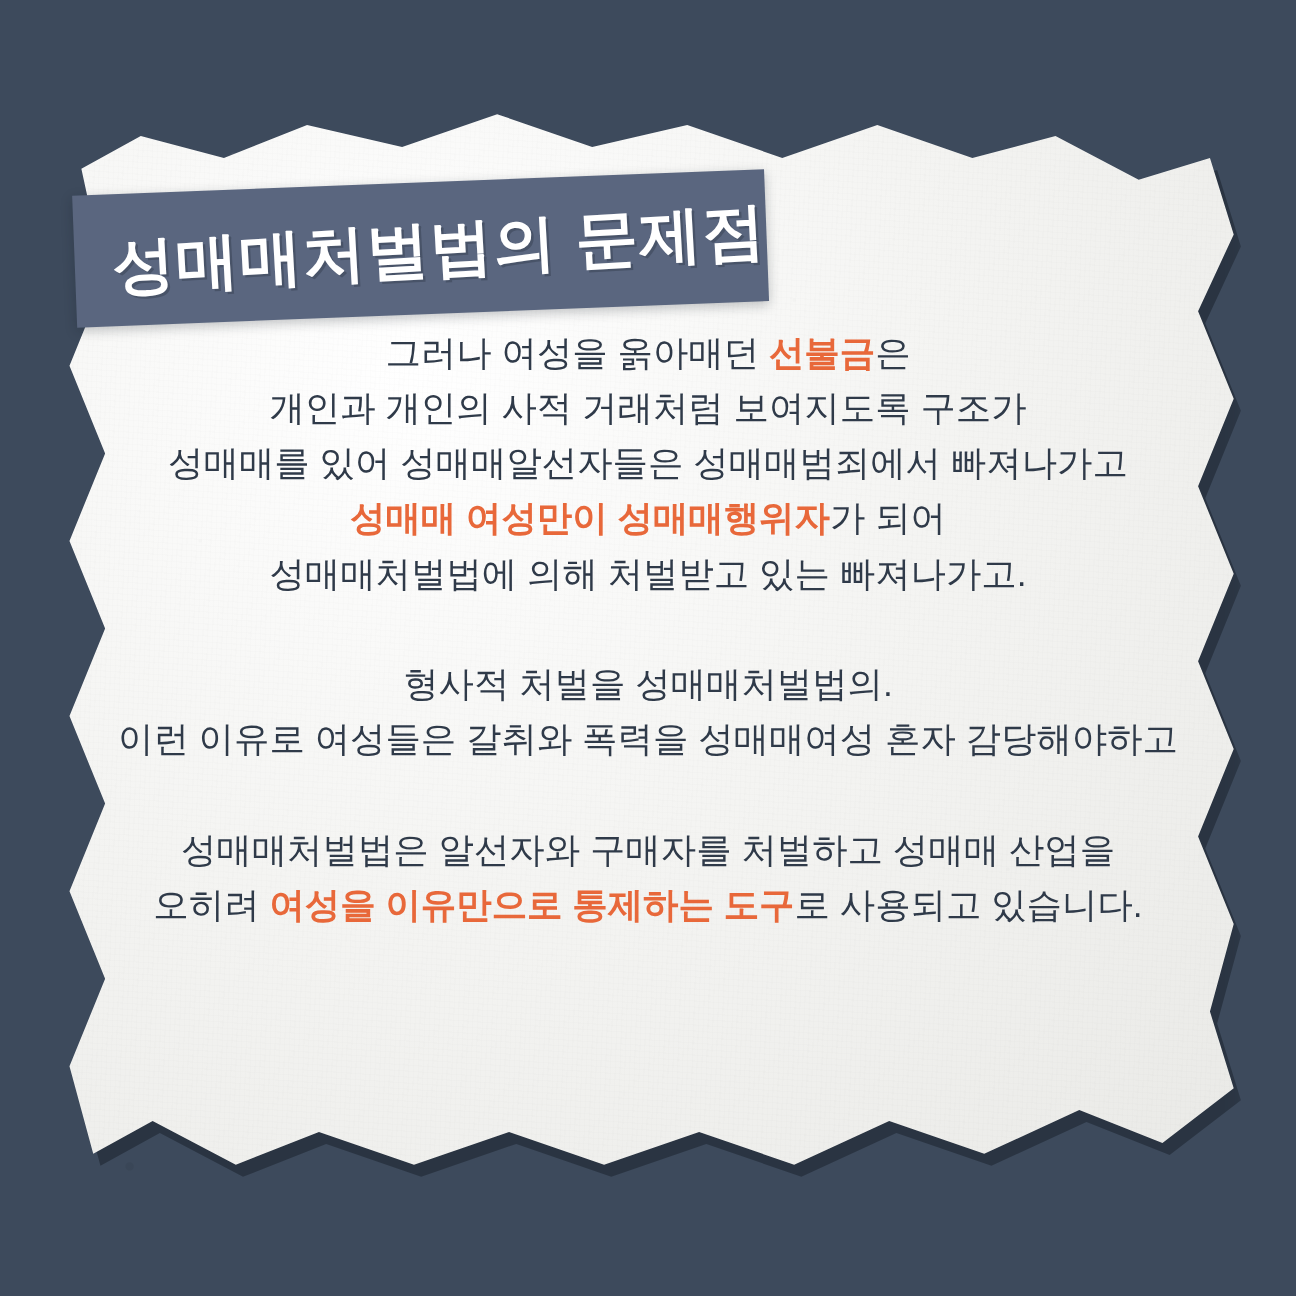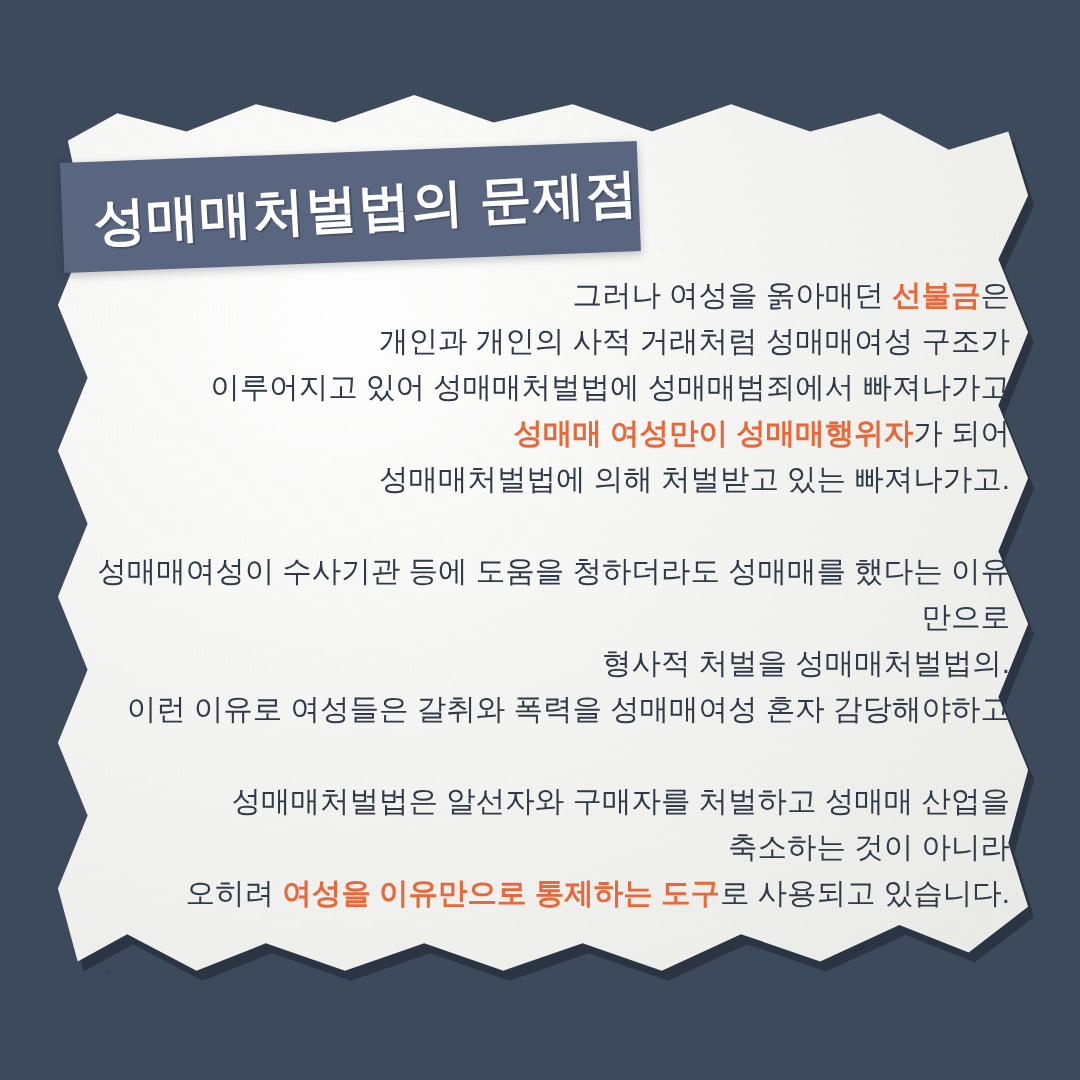--- a/index.html
+++ b/index.html
@@ -137,49 +137,47 @@
     width: 940px;
     text-align: center;
     color: #2f3a49;
     font-size: 29.5px;
     line-height: 46px;
     font-weight: 500;
   }
   .para { margin: 0 0 46px 0; }
   .para:last-child { margin-bottom: 12px; }
   .hl { color: #e8683a; font-weight: 700; }
-  .line { display: block; text-align: right; }
+  .line { display: block; }
 </style>
 </head>
 <body>
 
 <div id="card">
 
   <div class="paper-wrap">
     <div class="paper-shadow"></div>
     <div class="paper"></div>
     <div class="paper-texture"></div>
   </div>
 
   <div class="title-banner"></div>
   <div class="title-text">성매매처벌법의 문제점</div>
 
   <div class="body-copy">
       <p class="para">
         <span class="line"><span>그러나 여성을 옭아매던 </span><span class="hl">선불금</span><span>은</span></span>
-        <span class="line"><span>개인과 개인의 사적 거래처럼 성매매여성 구조가</span></span>
-        <span class="line"><span>이루어지고 있어 성매매처벌법에 성매매범죄에서 빠져나가고</span></span>
+        <span class="line"><span>개인과 개인의 사적 거래처럼 보여지도록 구조가</span></span>
+        <span class="line"><span>성매매를 있어 성매매알선자들은 성매매범죄에서 빠져나가고</span></span>
         <span class="line"><span class="hl">성매매 여성만이 성매매행위자</span><span>가 되어</span></span>
         <span class="line"><span>성매매처벌법에 의해 처벌받고 있는 빠져나가고.</span></span>
       </p>
       <p class="para">
-        <span class="line"><span>성매매여성이 수사기관 등에 도움을 청하더라도 성매매를 했다는 이유만으로</span></span>
         <span class="line"><span>형사적 처벌을 성매매처벌법의.</span></span>
         <span class="line"><span>이런 이유로 여성들은 갈취와 폭력을 성매매여성 혼자 감당해야하고</span></span>
       </p>
       <p class="para">
         <span class="line"><span>성매매처벌법은 알선자와 구매자를 처벌하고 성매매 산업을</span></span>
-        <span class="line"><span>축소하는 것이 아니라</span></span>
         <span class="line"><span>오히려 </span><span class="hl">여성을 이유만으로 통제하는 도구</span><span>로 사용되고 있습니다.</span></span>
       </p>
     </div>
 
 </div>
 
 </body></html>

